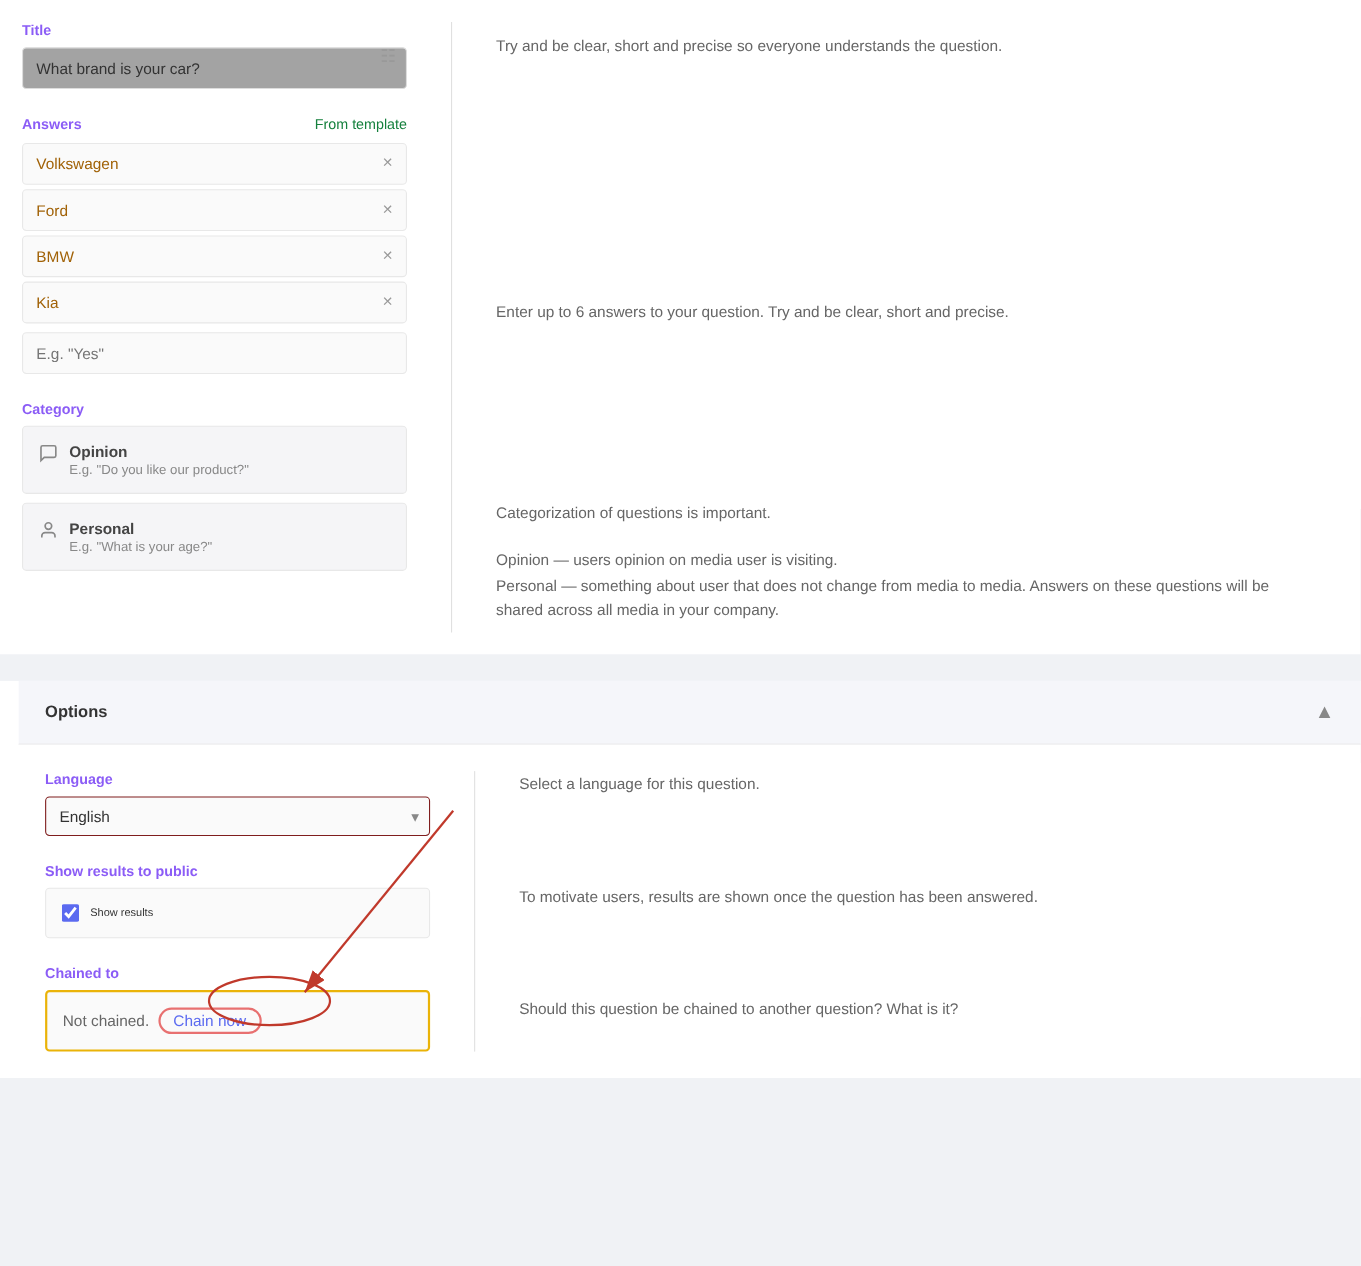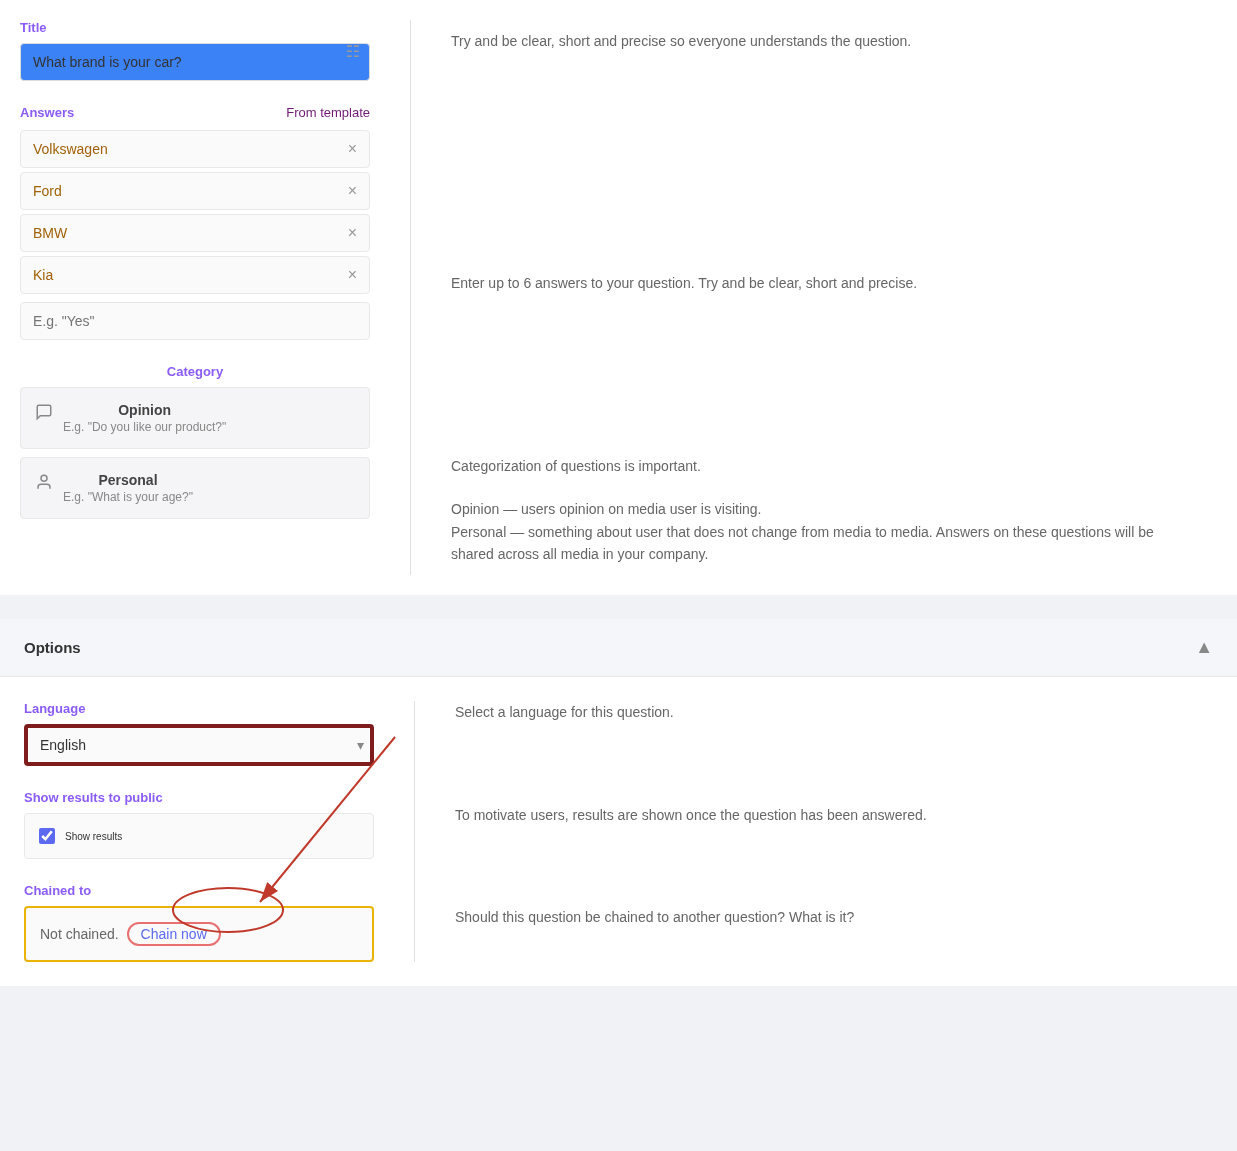--- a/index.html
+++ b/index.html
@@ -10,59 +10,59 @@
     
     .top-section { background: #fff; padding: 20px 0; }
     .top-inner { display: flex; max-width: 1237px; margin: 0 auto; padding: 0 20px; }
 
     .left-panel { width: 370px; flex-shrink: 0; padding-right: 20px; }
     .right-panel { flex: 1; padding: 10px 20px; color: #555; font-size: 14px; line-height: 1.5; }
 
     .field-label { font-size: 13px; font-weight: 600; color: #8b5cf6; margin-bottom: 8px; display: block; }
 
     .title-input-wrapper { position: relative; margin-bottom: 24px; }
-    .title-input { width: 100%; padding: 10px 40px 10px 12px; border: 1px solid #ddd; border-radius: 4px; font-size: 14px; background: #3b82f6; color: #333; }
+    .title-input { width: 100%; padding: 10px 40px 10px 12px; border: 1px solid #ddd; border-radius: 4px; font-size: 14px; background: #a3a3a3; color: #333; }
     .title-input-icon { position: absolute; right: 10px; top: 50%; transform: translateY(-50%); color: #999; font-size: 16px; }
 
     .answers-header { display: flex; justify-content: space-between; align-items: center; margin-bottom: 10px; }
-    .from-template-link { color: #701a75; font-size: 13px; cursor: pointer; text-decoration: none; margin-left: 23px; }
+    .from-template-link { color: #15803d; font-size: 13px; cursor: pointer; text-decoration: none; margin-left: 23px; }
 
     .answer-item { display: flex; align-items: center; justify-content: space-between; padding: 10px 12px; border: 1px solid #e8e8e8; border-radius: 4px; margin-bottom: 4px; background: #fafafa; }
     .answer-item span { font-size: 14px; color: #a16207; }
     .answer-remove { color: #999; cursor: pointer; font-size: 16px; line-height: 1; background: none; border: none; }
 
     .answer-placeholder { width: 100%; padding: 10px 12px; border: 1px solid #e8e8e8; border-radius: 4px; font-size: 14px; color: #aaa; background: #fafafa; margin-top: 4px; }
 
-    .category-section { margin-top: 24px; text-align: center; }
+    .category-section { margin-top: 24px; }
     .category-card { display: flex; align-items: flex-start; padding: 14px; border: 1px solid #e8e8e8; border-radius: 4px; background: #f5f5f7; margin-bottom: 8px; cursor: pointer; }
     .category-icon { color: #888; margin-right: 10px; margin-top: 1px; font-size: 16px; }
     .category-info {}
     .category-name { font-size: 14px; font-weight: 700; color: #444; }
     .category-example { font-size: 12px; color: #888; margin-top: 2px; }
 
     .divider-line { width: 1px; background: #e0e0e0; margin: 0 20px; align-self: stretch; }
 
     .right-text { color: #666; font-size: 14px; line-height: 1.6; }
 
     
     .section-separator { height: 24px; background: #f0f2f5; }
 
     
-    .options-section { background: #fff; }
+    .options-section { background: #fff; padding-left: 17px; }
     .options-header { display: flex; justify-content: space-between; align-items: center; padding: 18px 24px; border-bottom: 1px solid #e8e8e8; background: #f5f6fa; cursor: pointer; }
     .options-title { font-size: 15px; font-weight: 600; color: #333; }
     .chevron-icon { color: #888; font-size: 18px; }
 
     .options-content { padding: 24px; background: #fff; }
     .options-inner { display: flex; max-width: 1237px; margin: 0 auto; }
 
     .options-left { width: 370px; flex-shrink: 0; padding-right: 20px; }
     .options-right { flex: 1; padding: 0 20px; color: #666; font-size: 14px; line-height: 1.6; }
 
-    .language-select { width: 100%; padding: 9px 32px 9px 12px; border: 4px solid #7f1d1d; border-radius: 4px; font-size: 14px; background: #fafafa; color: #333; appearance: none; cursor: pointer; }
+    .language-select { width: 100%; padding: 9px 32px 9px 12px; border: 1px solid #7f1d1d; border-radius: 4px; font-size: 14px; background: #fafafa; color: #333; appearance: none; cursor: pointer; }
     .select-wrapper { position: relative; margin-bottom: 24px; }
     .select-arrow { position: absolute; right: 10px; top: 50%; transform: translateY(-50%); pointer-events: none; color: #888; }
 
     .show-results-section { margin-bottom: 24px; }
     .show-results-box { border: 1px solid #e8e8e8; border-radius: 4px; padding: 14px; background: #fafafa; }
     .checkbox-row { display: flex; align-items: center; gap: 10px; }
     .checkbox-input { width: 16px; height: 16px; accent-color: #5b6af0; cursor: pointer; }
     .checkbox-label { font-size: 10px; color: #333; }
 
     .chained-to-section {}

